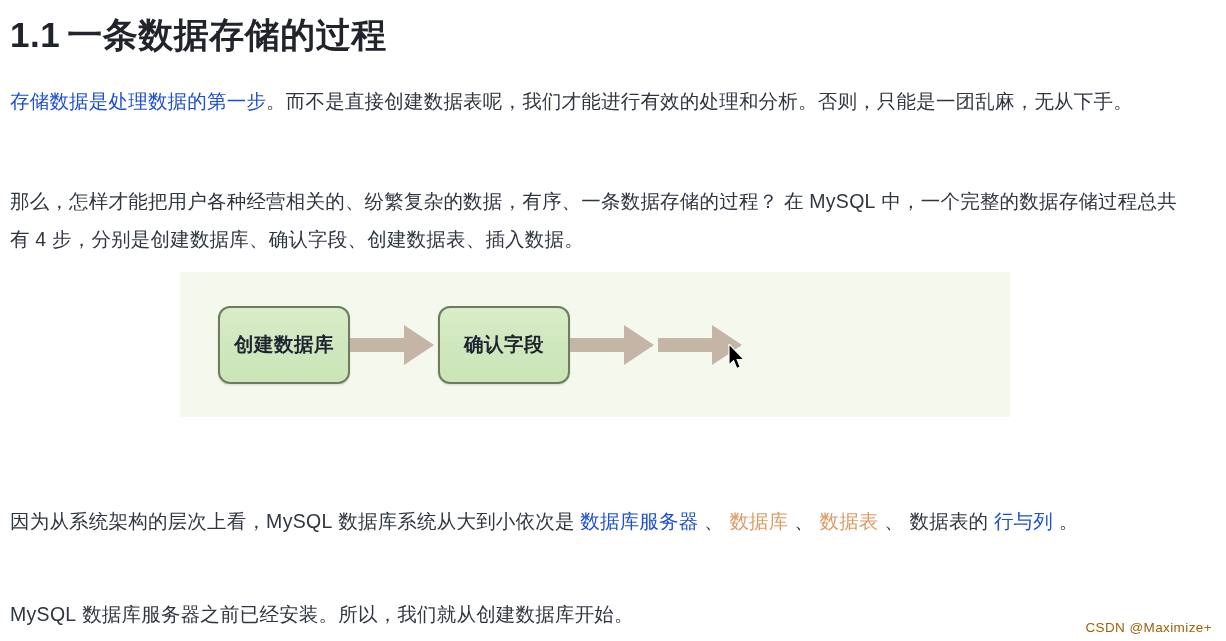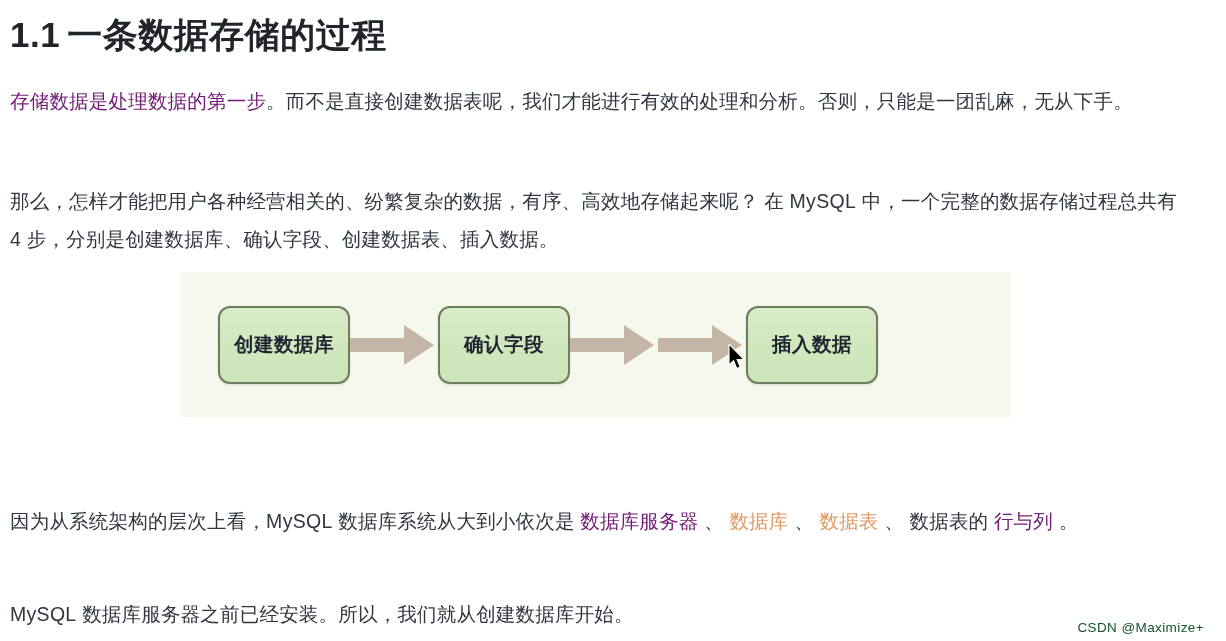--- a/index.html
+++ b/index.html
@@ -47,21 +47,21 @@
     color: #303640;
     letter-spacing: 0.2px;
   }
   .p1 { top: 82px; }
   .p2 { top: 182px; }
   .p3 { top: 442px; }
   .p4 { top: 502px; }
   .p5 { top: 595px; }
 
   .hl {
-    color: #701a75;
+    color: #1d4ed8;
   }
   .hl2 {
     color: #dd9a63;
   }
   .lat {
     font-family: Liberation Sans, sans-serif;
     letter-spacing: 0.3px;
   }
 
   
@@ -138,43 +138,43 @@
     top: 344px;
     width: 18px;
     height: 26px;
     z-index: 40;
     pointer-events: none;
   }
 
   
   .watermark {
     position: absolute;
-    right: 22px;
+    right: 14px;
     bottom: 6px;
     font-size: 13.5px;
-    color: #14532d;
+    color: #a16207;
     letter-spacing: 0.4px;
     white-space: nowrap;
   }
 </style>
 </head>
 <body>
 
 <div class="page">
 
   <div class="heading">
     <span class="num">1.1</span><span>一条数据存储的过程</span>
   </div>
 
   <div class="para p1">
     <span class="hl">存储数据是处理数据的第一步</span><span>。而不是直接创建数据表呢，我们才能进行有效的处理和分析。否则，只能是一团乱麻，无从下手。</span>
   </div>
 
   <div class="para p2">
-    <span>那么，怎样才能把用户各种经营相关的、纷繁复杂的数据，有序、高效地存储起来呢？ 在 </span><span class="lat">MySQL</span><span> 中，一个完整的数据存储过程总共有 4 步，分别是创建数据库、确认字段、创建数据表、插入数据。</span>
+    <span>那么，怎样才能把用户各种经营相关的、纷繁复杂的数据，有序、一条数据存储的过程？ 在 </span><span class="lat">MySQL</span><span> 中，一个完整的数据存储过程总共有 4 步，分别是创建数据库、确认字段、创建数据表、插入数据。</span>
   </div>
 
   <div class="diagram">
 
     <div class="node">
       <span>创建数据库</span>
     </div>
 
     <div class="arrow">
       <div class="shaft"></div>
@@ -189,23 +189,20 @@
       <div class="shaft"></div>
       <div class="head"></div>
     </div>
 
 
     <div class="arrow">
       <div class="shaft"></div>
       <div class="head"></div>
     </div>
 
-    <div class="node">
-      <span>插入数据</span>
-    </div>
 
   </div>
 
   <svg class="cursor" viewBox="0 0 18 26">
     <path d="M1 0 L1 21 L5.6 16.6 L8.9 24.6 L12.2 23.1 L9.1 15.5 L15.6 15.2 Z" fill="#000000" stroke="#ffffff" stroke-width="1.1"></path>
   </svg>
 
 
   <div class="para p5">
     <span class="lat">MySQL</span><span> 数据库服务器之前已经安装。所以，我们就从创建数据库开始。</span>

